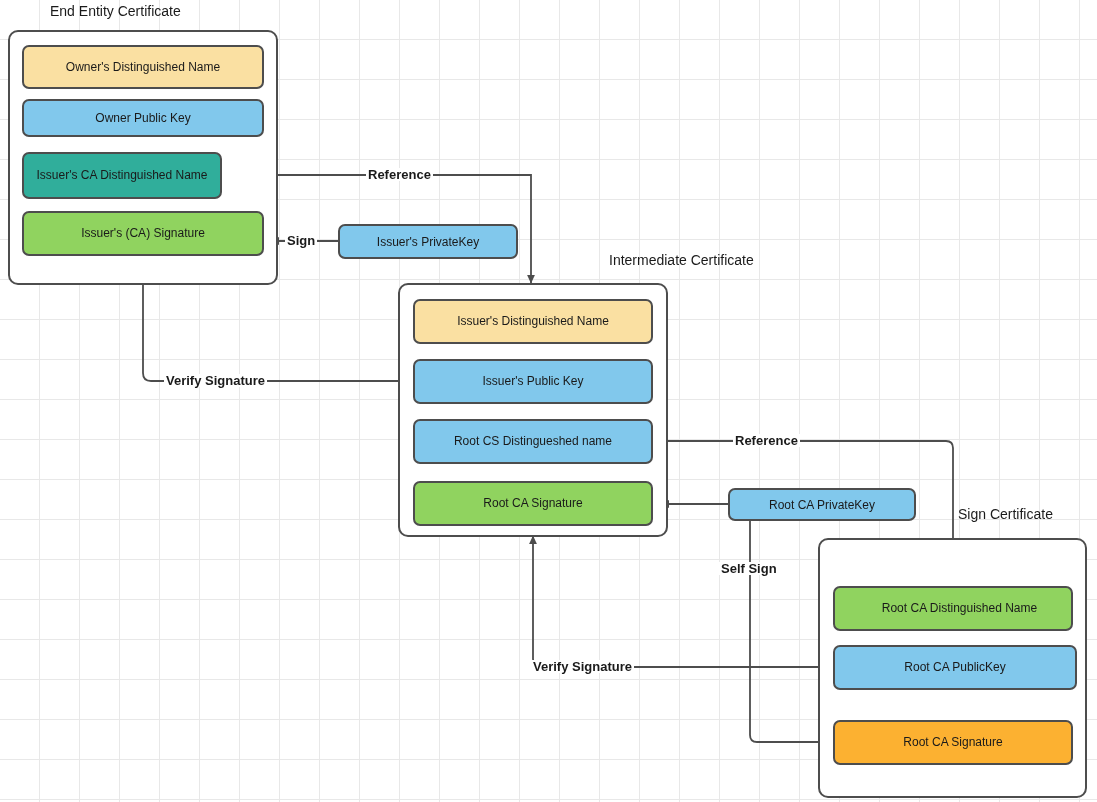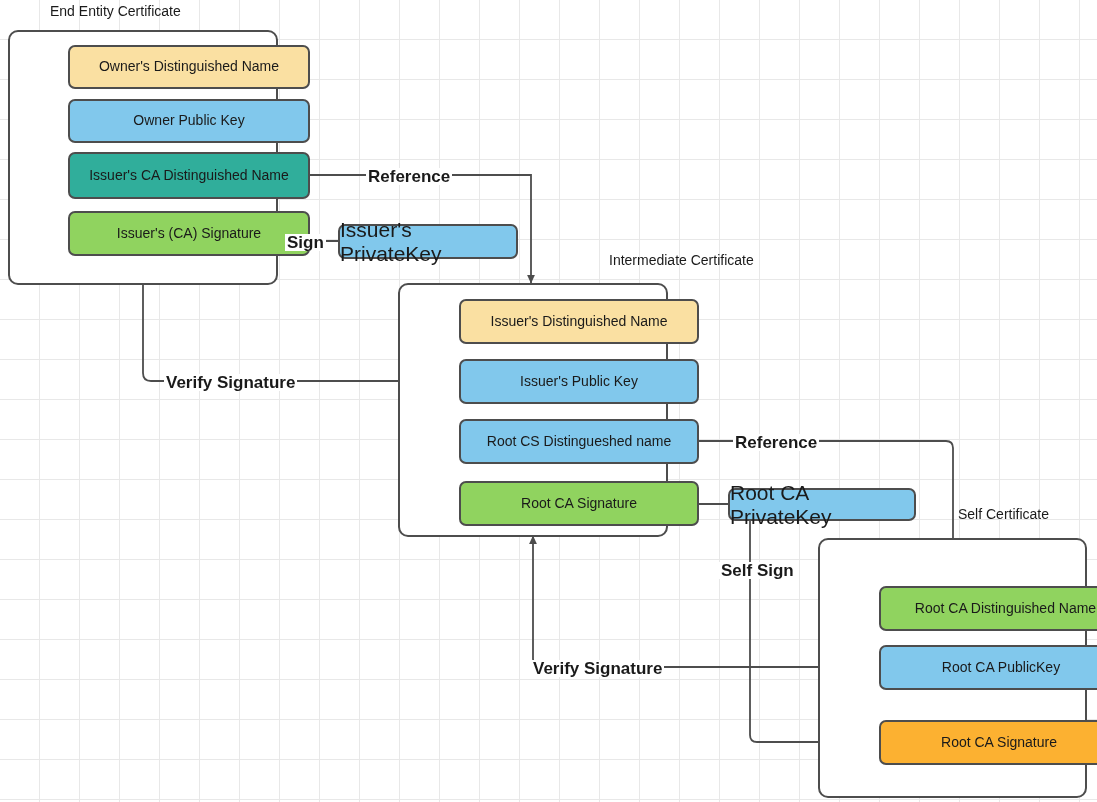--- a/index.html
+++ b/index.html
@@ -43,41 +43,40 @@
   }
   .field-box {
     position: absolute;
     border: 2px solid #4d4d4d;
     border-radius: 7px;
     box-sizing: border-box;
     display: flex;
     align-items: center;
     justify-content: center;
     text-align: center;
-    font-size: 14px;
+    font-size: 12px;
     color: #1a1a1a;
     line-height: 1.25;
     padding: 2px 6px;
-    margin-left: 46px;
   }
   .key-box {
     position: absolute;
     border: 2px solid #4d4d4d;
     border-radius: 7px;
     box-sizing: border-box;
     display: flex;
     align-items: center;
     justify-content: center;
-    text-align: left;
-    font-size: 21px;
+    text-align: right;
+    font-size: 12px;
     color: #1a1a1a;
   }
   .edge-label {
     position: absolute;
-    font-size: 17px;
+    font-size: 13px;
     font-weight: bold;
     color: #1a1a1a;
     background: #ffffff;
     padding: 0 2px;
     white-space: nowrap;
     line-height: 1;
   }
 </style>
 </head>
 <body>
@@ -107,25 +106,25 @@
   </svg>
 
   <div class="cert-label" style="left:50px; top:3px;">End Entity Certificate</div>
 
   <div class="container-box" style="left:8px; top:30px; width:270px; height:255px;"></div>
 
   <div class="field-box" style="left:22px; top:45px; width:242px; height:44px; background:#FAE0A2;">
     <span>Owner's Distinguished Name</span>
   </div>
 
-  <div class="field-box" style="left:22px; top:99px; width:242px; height:44px; background:#81C8EC;">
+  <div class="field-box" style="left:22px; top:99px; width:242px; height:38px; background:#81C8EC;">
     <span>Owner Public  Key</span>
   </div>
 
-  <div class="field-box" style="left:22px; top:152px; width:242px; height:47px; background:#30AE9B;">
+  <div class="field-box" style="left:22px; top:152px; width:200px; height:47px; background:#30AE9B;">
     <span>Issuer's CA Distinguished Name</span>
   </div>
 
   <div class="field-box" style="left:22px; top:211px; width:242px; height:45px; background:#90D35F;text-align:center;">
     <span>Issuer's (CA) Signature</span>
   </div>
 
   <div class="key-box" style="left:338px; top:224px; width:180px; height:35px; background:#81C8EC;">
     <span>Issuer's PrivateKey</span>
   </div>
@@ -147,21 +146,21 @@
   </div>
 
   <div class="field-box" style="left:413px; top:481px; width:240px; height:45px; background:#90D35F;">
     <span>Root CA Signature</span>
   </div>
 
   <div class="key-box" style="left:728px; top:488px; width:188px; height:33px; background:#81C8EC;">
     <span>Root CA PrivateKey</span>
   </div>
 
-  <div class="cert-label" style="left:958px; top:506px;">Self Certificate</div>
+  <div class="cert-label" style="left:958px; top:506px;">Sign Certificate</div>
 
   <div class="container-box" style="left:818px; top:538px; width:269px; height:260px;"></div>
 
   <div class="field-box" style="left:833px; top:586px; width:240px; height:45px; background:#90D35F;padding-left:19px;">
     <span>Root CA Distinguished Name</span>
   </div>
 
   <div class="field-box" style="left:833px; top:645px; width:244px; height:45px; background:#81C8EC;">
     <span>Root CA PublicKey</span>
   </div>

